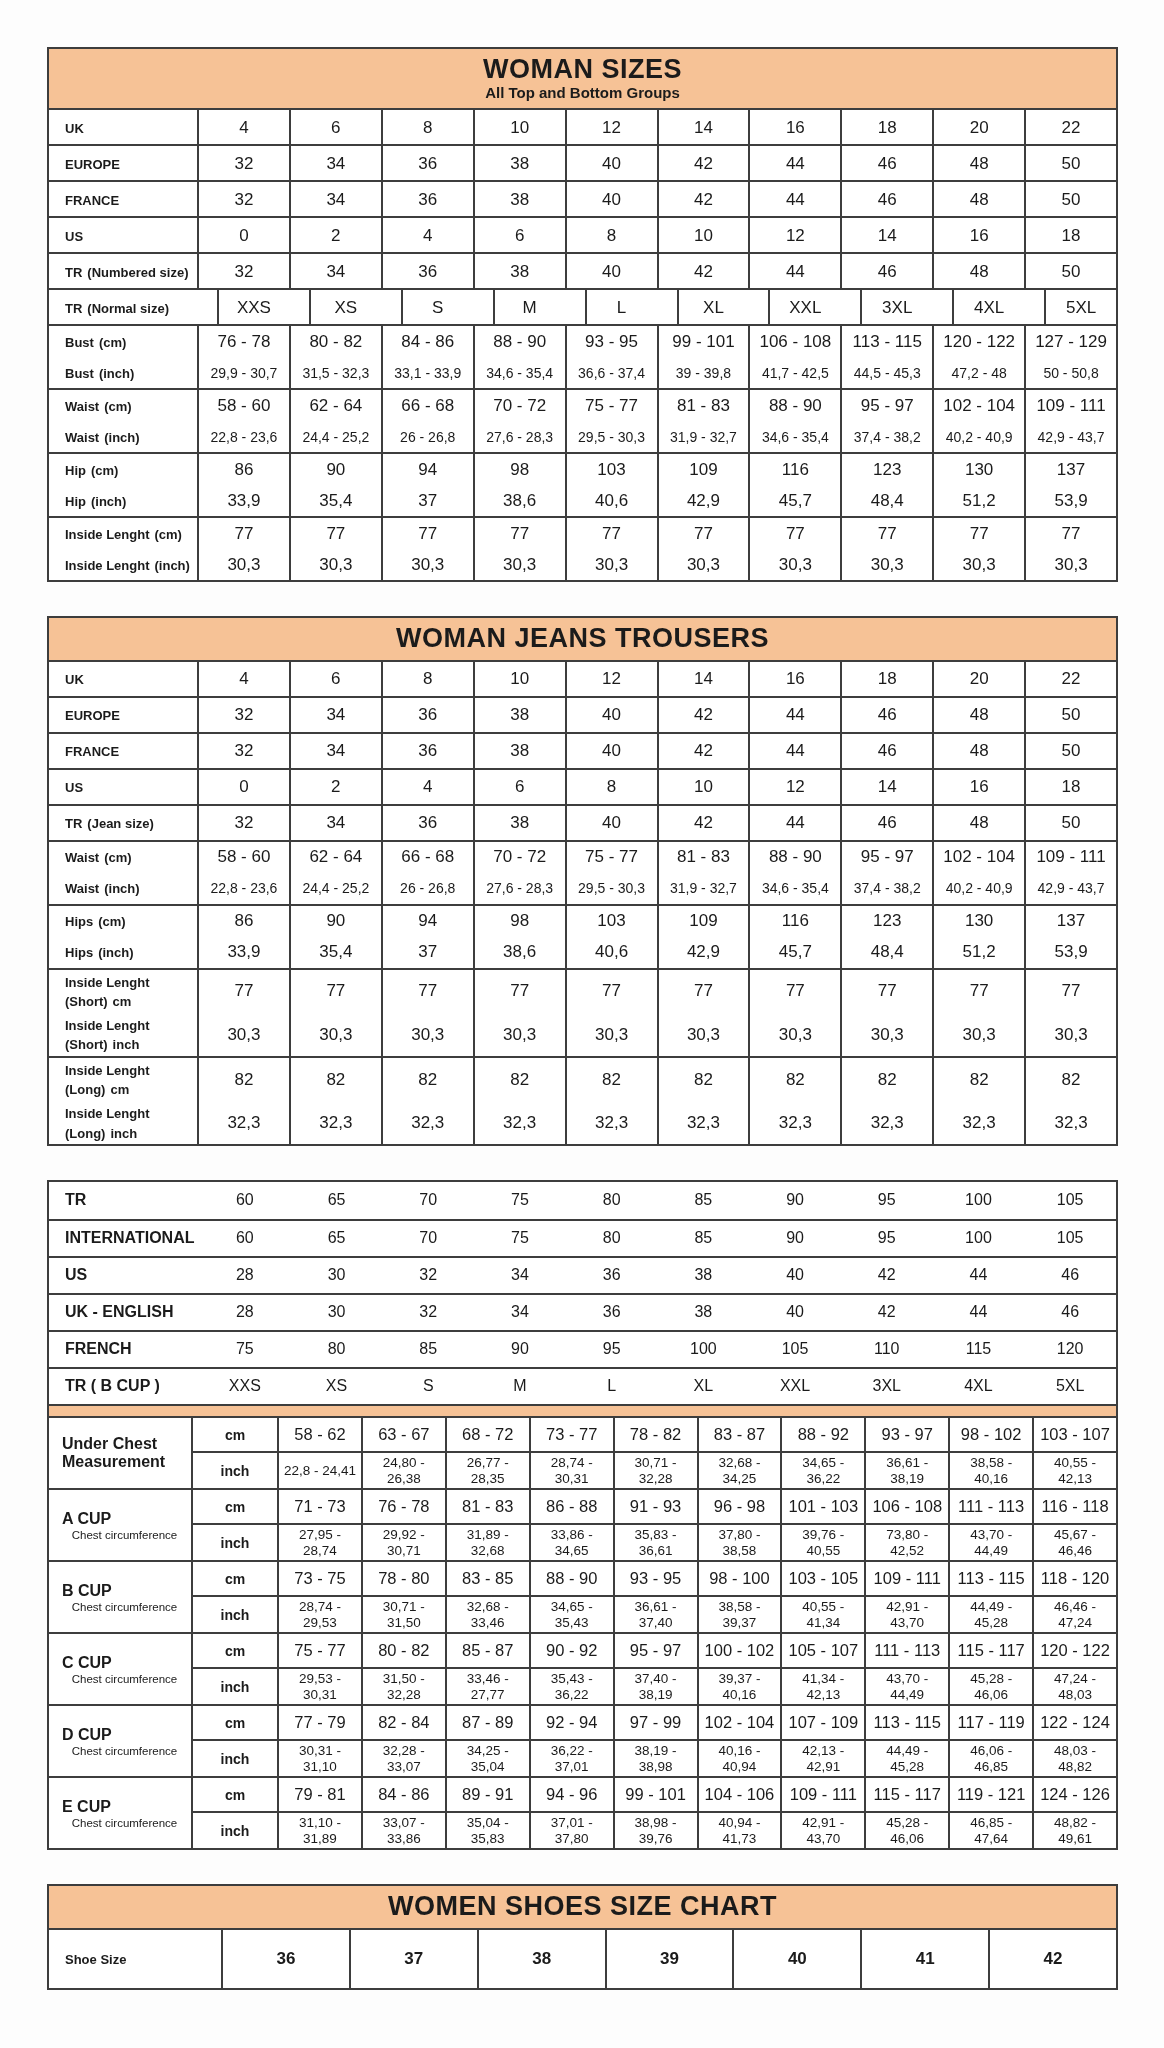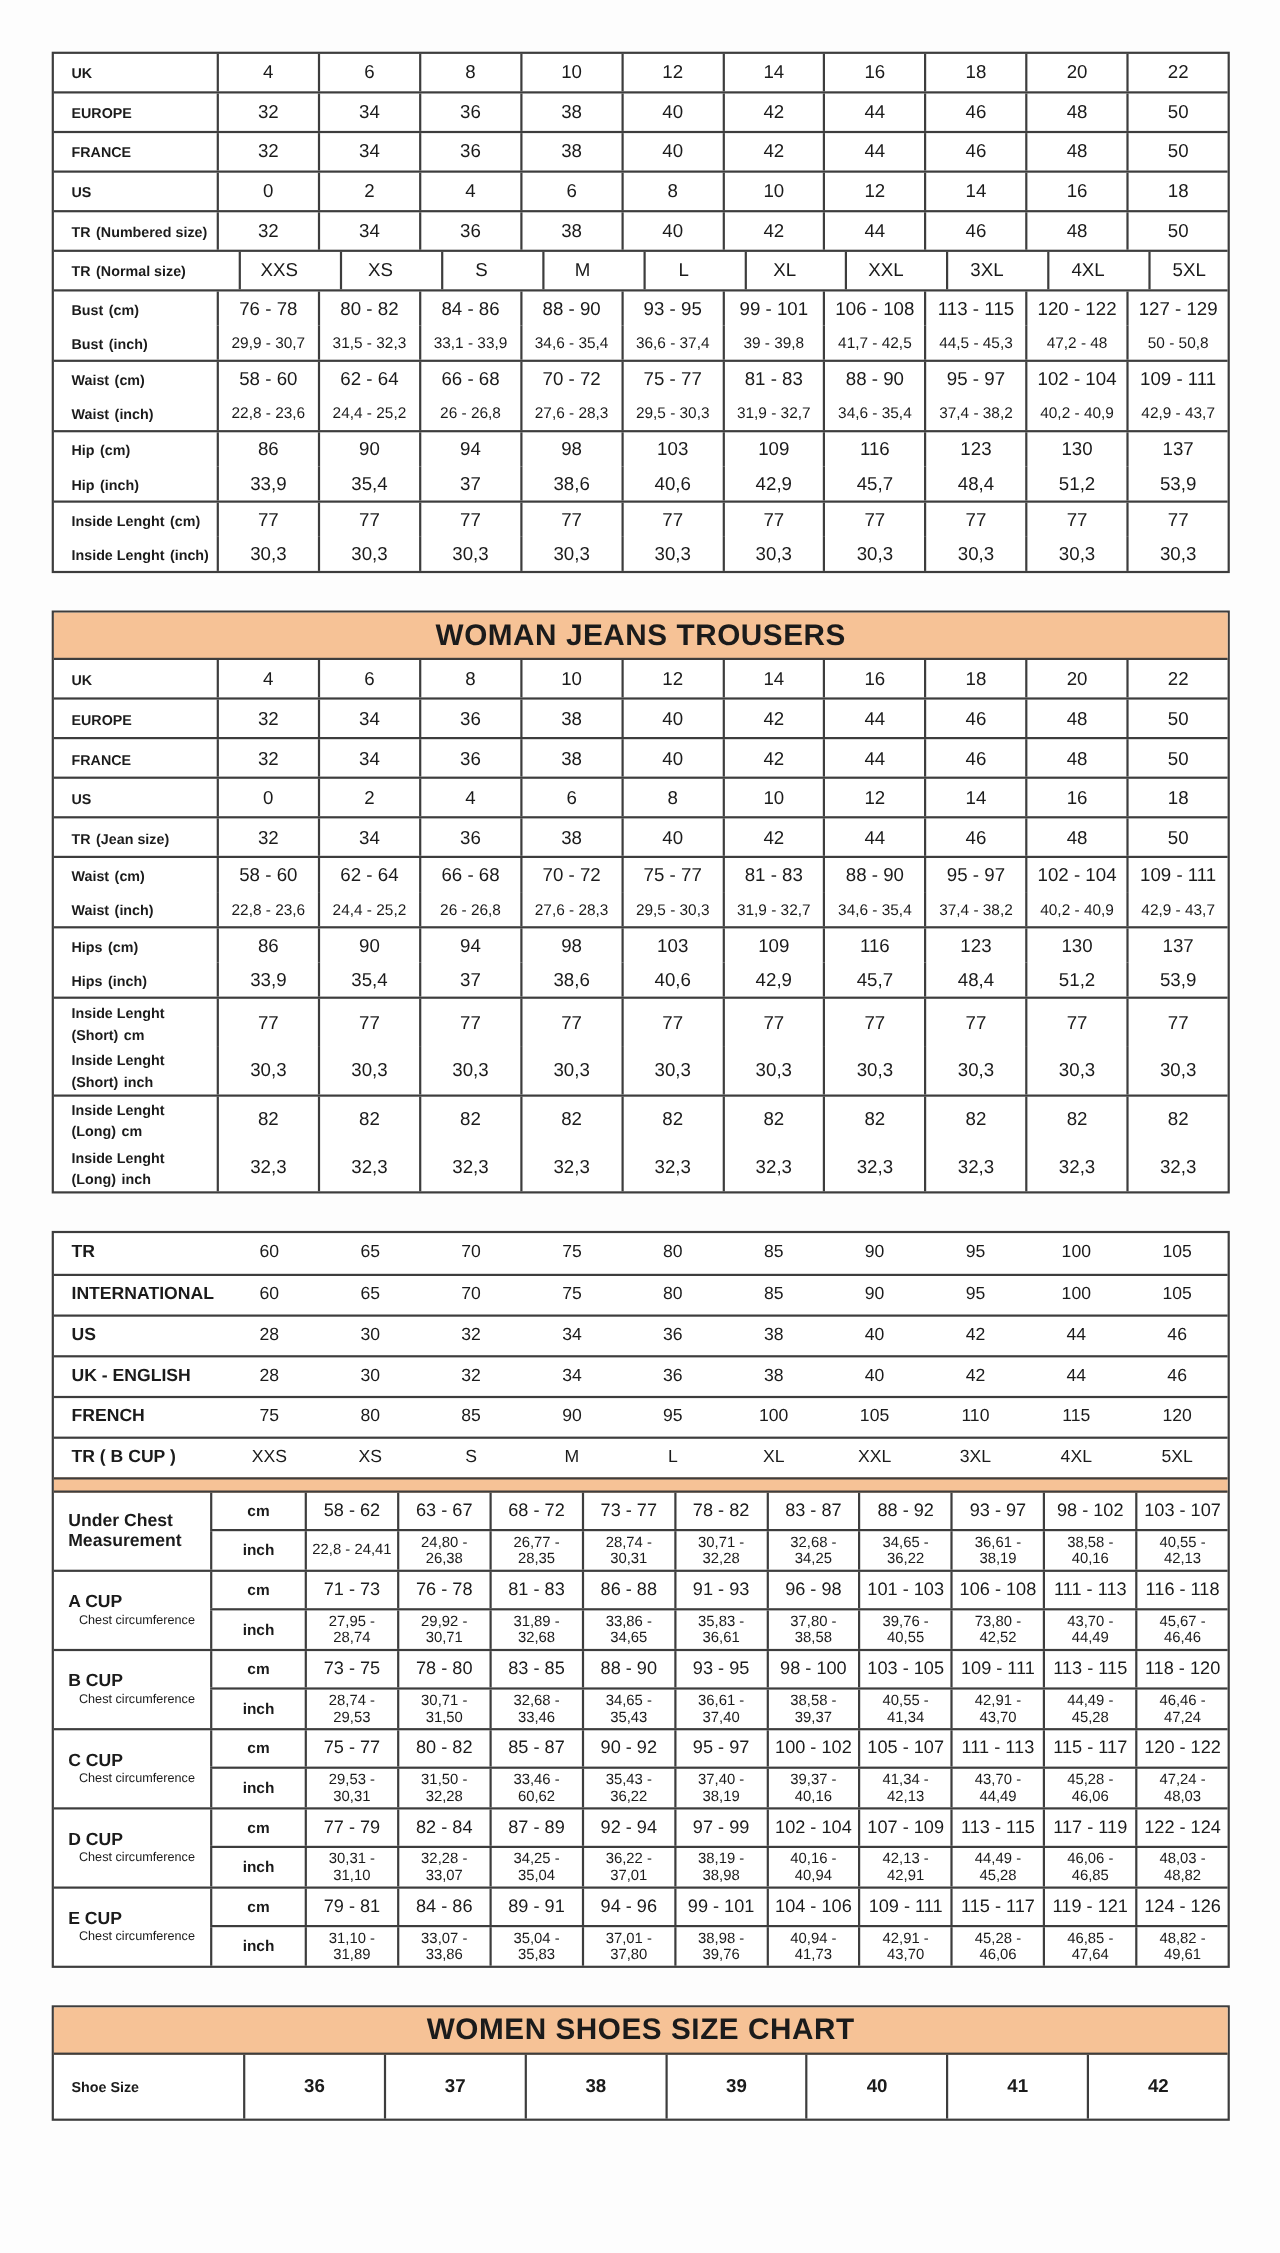--- a/index.html
+++ b/index.html
@@ -110,20 +110,24 @@
   }
   .cup-row .data-cell{font-size:16.5px;}
   .cup-row .data-cell.small{font-size:13.5px;}
 </style>
 </head>
 <body>
 
 <div class="content">
   <div id="tables-root">
       <div class="table-block tb-woman-sizes">
+        <div class="t-header">
+          <div class="t-title">WOMAN SIZES</div>
+          <div class="t-subtitle">All Top and Bottom Groups</div>
+        </div>
         <div class="grid-body">
           <div class="row-group">
             <div class="grid-row" style="grid-template-columns: 148px repeat(10, 1fr);">
               <div class="cell label-cell"><span class="label-main">UK</span></div>
               <div class="cell data-cell">4</div>
               <div class="cell data-cell">6</div>
               <div class="cell data-cell">8</div>
               <div class="cell data-cell">10</div>
               <div class="cell data-cell">12</div>
               <div class="cell data-cell">14</div>
@@ -716,21 +720,21 @@
                 <div class="cell data-cell">100 - 102</div>
                 <div class="cell data-cell">105 - 107</div>
                 <div class="cell data-cell">111 - 113</div>
                 <div class="cell data-cell">115 - 117</div>
                 <div class="cell data-cell">120 - 122</div>
               </div>
               <div class="cup-row">
                 <div class="cell unit-cell">inch</div>
                 <div class="cell data-cell small">29,53 - 30,31</div>
                 <div class="cell data-cell small">31,50 - 32,28</div>
-                <div class="cell data-cell small">33,46 - 60,62</div>
+                <div class="cell data-cell small">33,46 - 27,77</div>
                 <div class="cell data-cell small">35,43 - 36,22</div>
                 <div class="cell data-cell small">37,40 - 38,19</div>
                 <div class="cell data-cell small">39,37 - 40,16</div>
                 <div class="cell data-cell small">41,34 - 42,13</div>
                 <div class="cell data-cell small">43,70 - 44,49</div>
                 <div class="cell data-cell small">45,28 - 46,06</div>
                 <div class="cell data-cell small">47,24 - 48,03</div>
               </div>
             </div>
           </div>

